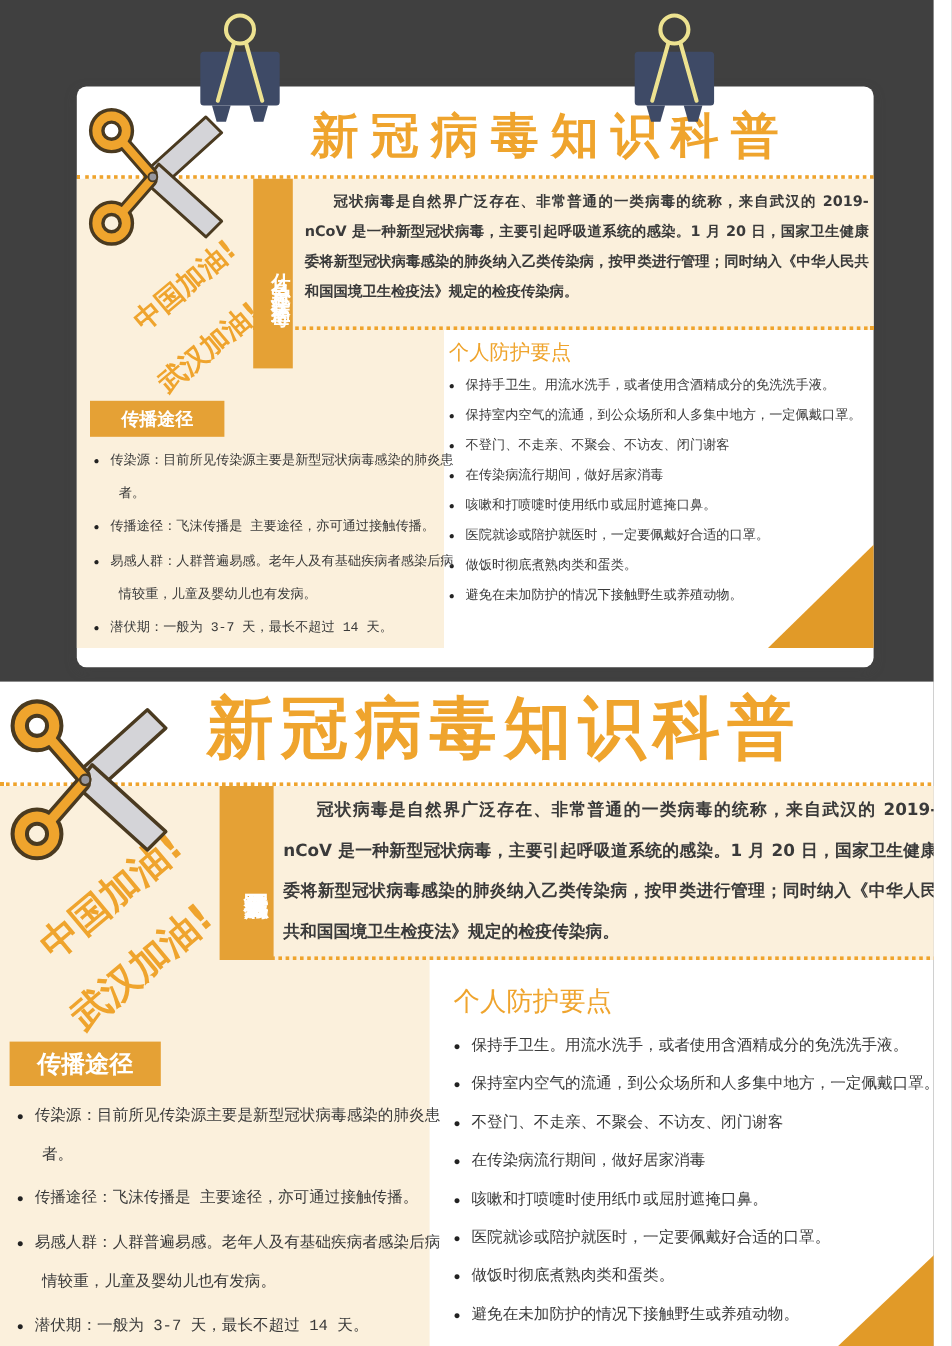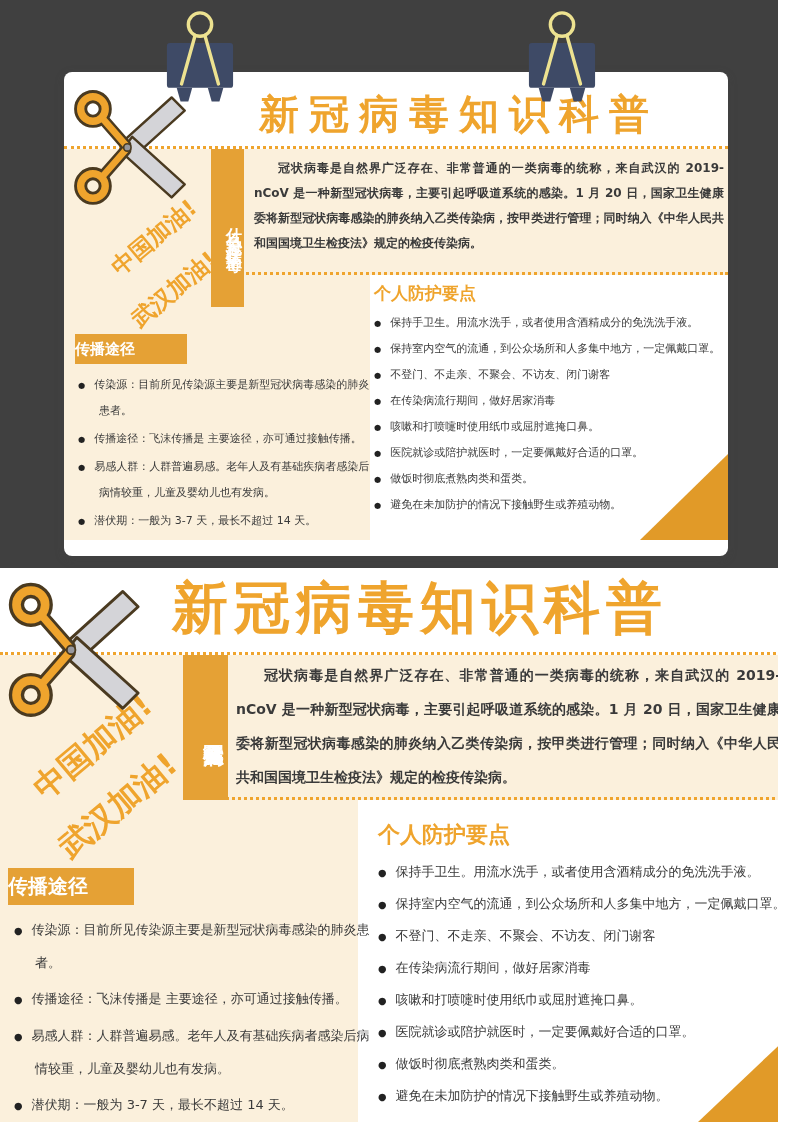--- a/index.html
+++ b/index.html
@@ -10,24 +10,24 @@
 
   
   .title{position:absolute;margin:0;color:var(--accent);font-weight:800;text-align:center;white-space:nowrap;z-index:3;}
   .dotline{position:absolute;height:0;border-top:3px dotted var(--accent);z-index:2;}
   .cream-left,.intro-band{position:absolute;background:var(--cream);z-index:1;}
   .intro-band{border-bottom:3px dotted var(--accent);}
   .vlabel{position:absolute;background:var(--badge);color:#fff;font-weight:700;
           writing-mode:vertical-rl;text-orientation:upright;text-align:center;z-index:3;}
   .para{position:absolute;margin:0;color:var(--text);text-indent:2em;text-align:justify;z-index:3;font-weight:bold;}
   .cheer{position:absolute;color:var(--accent);font-weight:800;white-space:nowrap;transform:rotate(-40deg);z-index:3;}
-  .section-heading{position:absolute;margin:0;color:var(--accent);font-weight:700;z-index:3;}
-  .badge{position:absolute;background:var(--badge);color:#fff;font-weight:700;text-align:left;z-index:3;}
+  .section-heading{position:absolute;margin:0;color:var(--accent);font-weight:400;z-index:3;}
+  .badge{position:absolute;background:var(--badge);color:#fff;font-weight:700;text-align:center;z-index:3;}
   ul.bullets{position:absolute;margin:0;padding:0;list-style:none;color:var(--text);z-index:3;}
-  ul.bullets li{padding-left:21px;text-indent:-21px;}
+  ul.bullets li{padding-left:21px;text-indent:-21px;font-family:Liberation Mono, monospace;}
   ul.bullets li .dot{font-size:.75em;padding-right:9px;color:#222;}
   ul.prot li{white-space:nowrap;}
   .corner-triangle{position:absolute;width:0;height:0;z-index:2;}
   .scissors{position:absolute;z-index:5;}
   .clip{position:absolute;z-index:6;}
   .blade{fill:#D4D4D8;stroke:#4A3A20;stroke-width:3;stroke-linejoin:round;}
   .arm-outer{stroke:#4A3A20;stroke-width:14;stroke-linecap:round;}
   .arm-inner{stroke:var(--accent);stroke-width:8;stroke-linecap:round;}
   .ring-outer{fill:none;stroke:#4A3A20;stroke-width:16;}
   .ring-inner{fill:none;stroke:var(--accent);stroke-width:9;}

